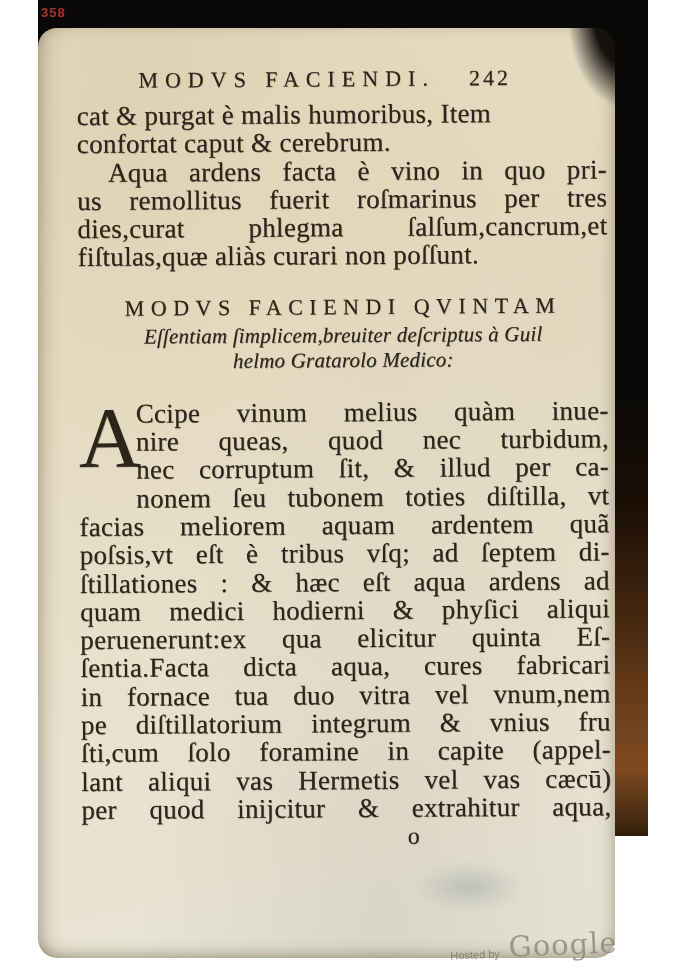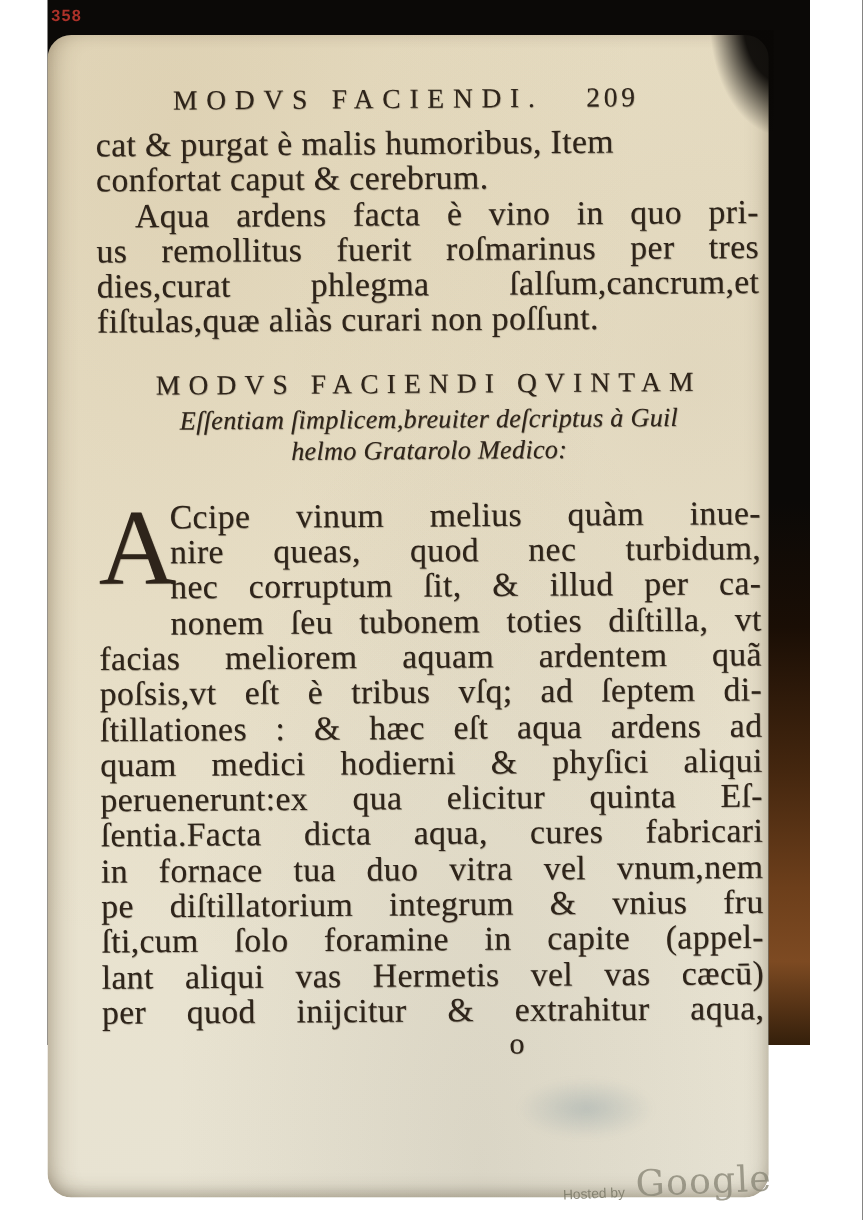--- a/index.html
+++ b/index.html
@@ -97,21 +97,21 @@
 <body>
 
 <div class="scan">
   <div class="red-num">358</div>
 
   <div class="page">
     <div class="content">
 
       <div class="running-header">
         <span class="header-title">MODVS FACIENDI.</span>
-        <span class="header-num">209</span>
+        <span class="header-num">242</span>
       </div>
 
       <div class="para para-first">
         <div class="line">cat &amp; purgat è malis humoribus, Item</div>
         <div class="line">confortat caput &amp; cerebrum.</div>
       </div>
 
       <div class="para">
         <div class="line just indent">Aqua ardens facta è vino in quo pri-</div>
         <div class="line just">us remollitus fuerit roſmarinus per tres</div>

